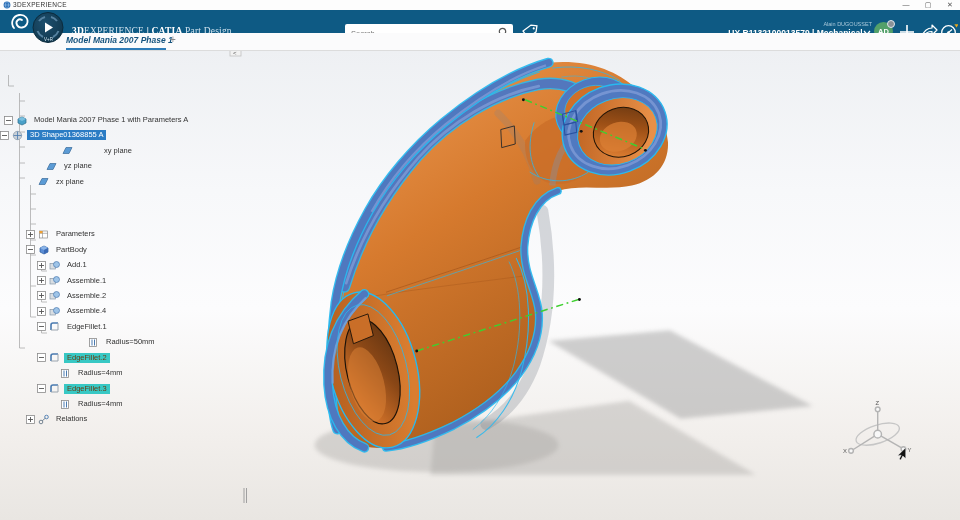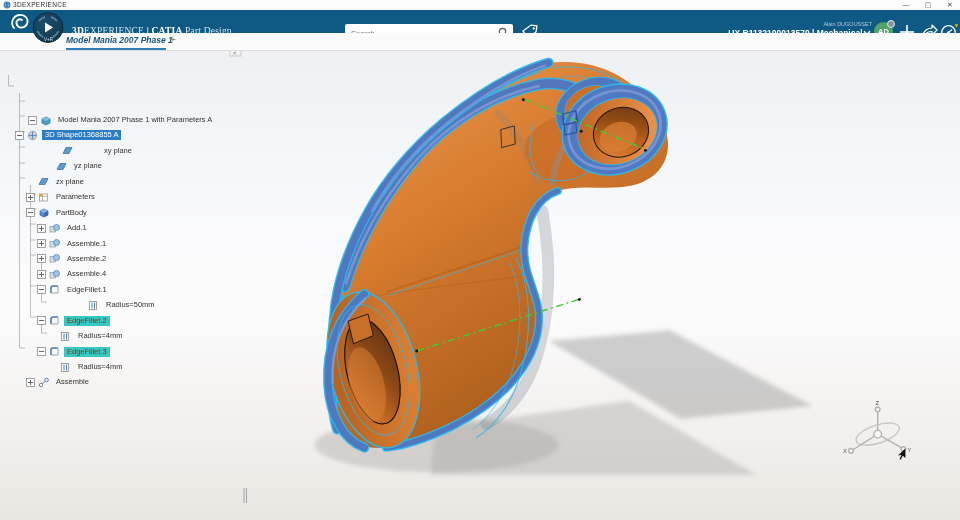--- a/index.html
+++ b/index.html
@@ -221,64 +221,64 @@
       <line x1="41.5" y1="212" x2="41.5" y2="221"></line>
         <line x1="41.5" y1="221" x2="47" y2="221"></line>
       <line x1="41.5" y1="243" x2="41.5" y2="252"></line>
         <line x1="41.5" y1="252" x2="47" y2="252"></line>
       <line x1="41.5" y1="274" x2="41.5" y2="283"></line>
         <line x1="41.5" y1="283" x2="47" y2="283"></line>
     </g>
   </svg>
 
   <div class="tree" id="tree">
-      <div class="trow" style="padding-left: 4px; margin-left: 24px;">
+      <div class="trow" style="padding-left: 4px;">
         <span class="exp"><svg width="9" height="9">
             <rect x="0.5" y="0.5" width="8" height="8" fill="#fff" stroke="#8a8a8a" stroke-width="0.8"></rect>
             <line x1="2" y1="4.5" x2="7" y2="4.5" stroke="#555" stroke-width="0.9"></line>
           </svg></span>
         <span class="ticon"><svg width="11" height="11">
             <polygon points="2,4 6,2 10,4 10,8 6,10 2,8" fill="#4aa0c8" stroke="#2a6a8a" stroke-width="0.7"></polygon>
             <polygon points="2,4 6,2 10,4 6,6" fill="#7ac0e0"></polygon>
           </svg></span>
         <span class="lbl">Model Mania 2007 Phase 1 with Parameters A</span>
       </div>
-      <div class="trow" style="padding-left: 15px; text-align: center;">
+      <div class="trow" style=" text-align: center;">
         <span class="exp"><svg width="9" height="9">
             <rect x="0.5" y="0.5" width="8" height="8" fill="#fff" stroke="#8a8a8a" stroke-width="0.8"></rect>
             <line x1="2" y1="4.5" x2="7" y2="4.5" stroke="#555" stroke-width="0.9"></line>
           </svg></span>
         <span class="ticon"><svg width="11" height="11">
             <circle cx="5.5" cy="5.5" r="4.2" fill="#c8d0d8" stroke="#8898a8" stroke-width="0.7"></circle>
             <path d="M1.5,5.5 H9.5 M5.5,1.5 V9.5" stroke="#4a7ab0" stroke-width="0.8"></path>
           </svg></span>
         <span class="lbl hl-primary">3D Shape01368855 A</span>
       </div>
       <div class="trow" style="padding-left: 26px; gap: 24px;">
         <span class="noexp"></span>
         <span class="ticon"><svg width="11" height="11">
             <polygon points="1,8.5 4,2.5 10,2.5 7,8.5" fill="#5b9bd5" stroke="#3a6a9a" stroke-width="0.7"></polygon>
           </svg></span>
         <span class="lbl">xy plane</span>
       </div>
-      <div class="trow" style="padding-left: 44px;">
+      <div class="trow" style="padding-left: 34px;">
         <span class="noexp"></span>
         <span class="ticon"><svg width="11" height="11">
             <polygon points="1,8.5 4,2.5 10,2.5 7,8.5" fill="#5b9bd5" stroke="#3a6a9a" stroke-width="0.7"></polygon>
           </svg></span>
         <span class="lbl">yz plane</span>
       </div>
       <div class="trow" style="padding-left: 26px;">
         <span class="noexp"></span>
         <span class="ticon"><svg width="11" height="11">
             <polygon points="1,8.5 4,2.5 10,2.5 7,8.5" fill="#5b9bd5" stroke="#3a6a9a" stroke-width="0.7"></polygon>
           </svg></span>
         <span class="lbl">zx plane</span>
       </div>
-      <div class="trow" style="padding-left: 26px;">
+      <div class="trow" style="padding-left: 26px; margin-top: 37px;">
         <span class="exp"><svg width="9" height="9">
             <rect x="0.5" y="0.5" width="8" height="8" fill="#fff" stroke="#8a8a8a" stroke-width="0.8"></rect>
             <line x1="2" y1="4.5" x2="7" y2="4.5" stroke="#555" stroke-width="0.9"></line>
             <line x1="4.5" y1="2" x2="4.5" y2="7" stroke="#555" stroke-width="0.9"></line>
           </svg></span>
         <span class="ticon"><svg width="11" height="11">
             <rect x="1.5" y="2" width="8" height="7" fill="#fff" stroke="#8a8a8a" stroke-width="0.7"></rect>
             <line x1="1.5" y1="4.3" x2="9.5" y2="4.3" stroke="#8a8a8a" stroke-width="0.6"></line>
             <line x1="4.5" y1="2" x2="4.5" y2="9" stroke="#8a8a8a" stroke-width="0.6"></line>
             <rect x="1.5" y="2" width="3" height="2.3" fill="#f0a030"></rect>
@@ -409,21 +409,21 @@
         <span class="exp"><svg width="9" height="9">
             <rect x="0.5" y="0.5" width="8" height="8" fill="#fff" stroke="#8a8a8a" stroke-width="0.8"></rect>
             <line x1="2" y1="4.5" x2="7" y2="4.5" stroke="#555" stroke-width="0.9"></line>
             <line x1="4.5" y1="2" x2="4.5" y2="7" stroke="#555" stroke-width="0.9"></line>
           </svg></span>
         <span class="ticon"><svg width="11" height="11">
             <circle cx="3" cy="8" r="1.8" fill="none" stroke="#6a7a8a" stroke-width="0.9"></circle>
             <circle cx="8.5" cy="3" r="1.8" fill="none" stroke="#4a7ab0" stroke-width="0.9"></circle>
             <line x1="4.2" y1="6.8" x2="7.3" y2="4.2" stroke="#6a7a8a" stroke-width="0.9"></line>
           </svg></span>
-        <span class="lbl">Assemble</span>
+        <span class="lbl">Relations</span>
       </div>
     </div>
 
   <svg class="handle-top" style="left:229px;top:-3px;" width="20" height="18">
     <rect x="1" y="1" width="11" height="8" fill="#f2f2f2" stroke="#c0c0c0" stroke-width="0.8"></rect>
     <text x="4" y="7.5" font-size="6" fill="#555">&lt;</text>
     <line x1="15" y1="0" x2="15" y2="16" stroke="#a0a0a0" stroke-width="1"></line>
     <line x1="17.5" y1="0" x2="17.5" y2="16" stroke="#a0a0a0" stroke-width="1"></line>
   </svg>
   <svg class="handle-bottom" style="left:240px;top:437px;position:absolute;" width="10" height="18">

